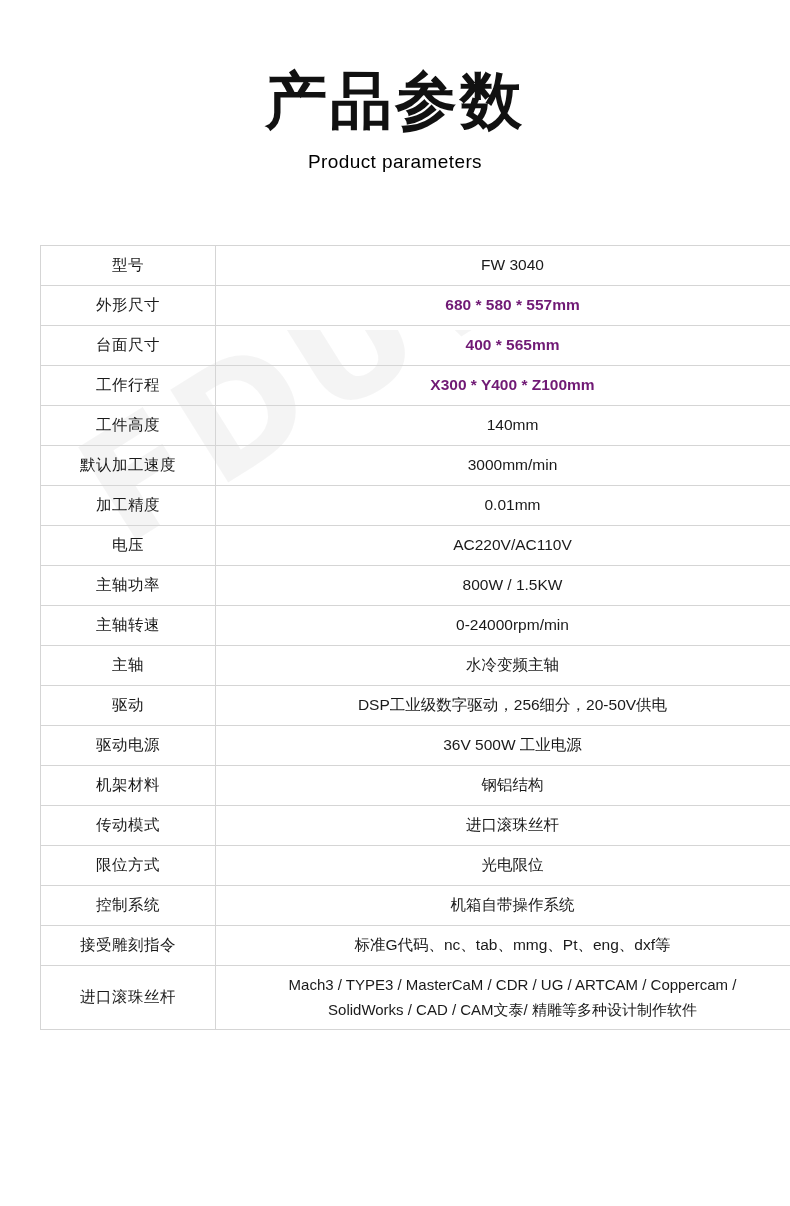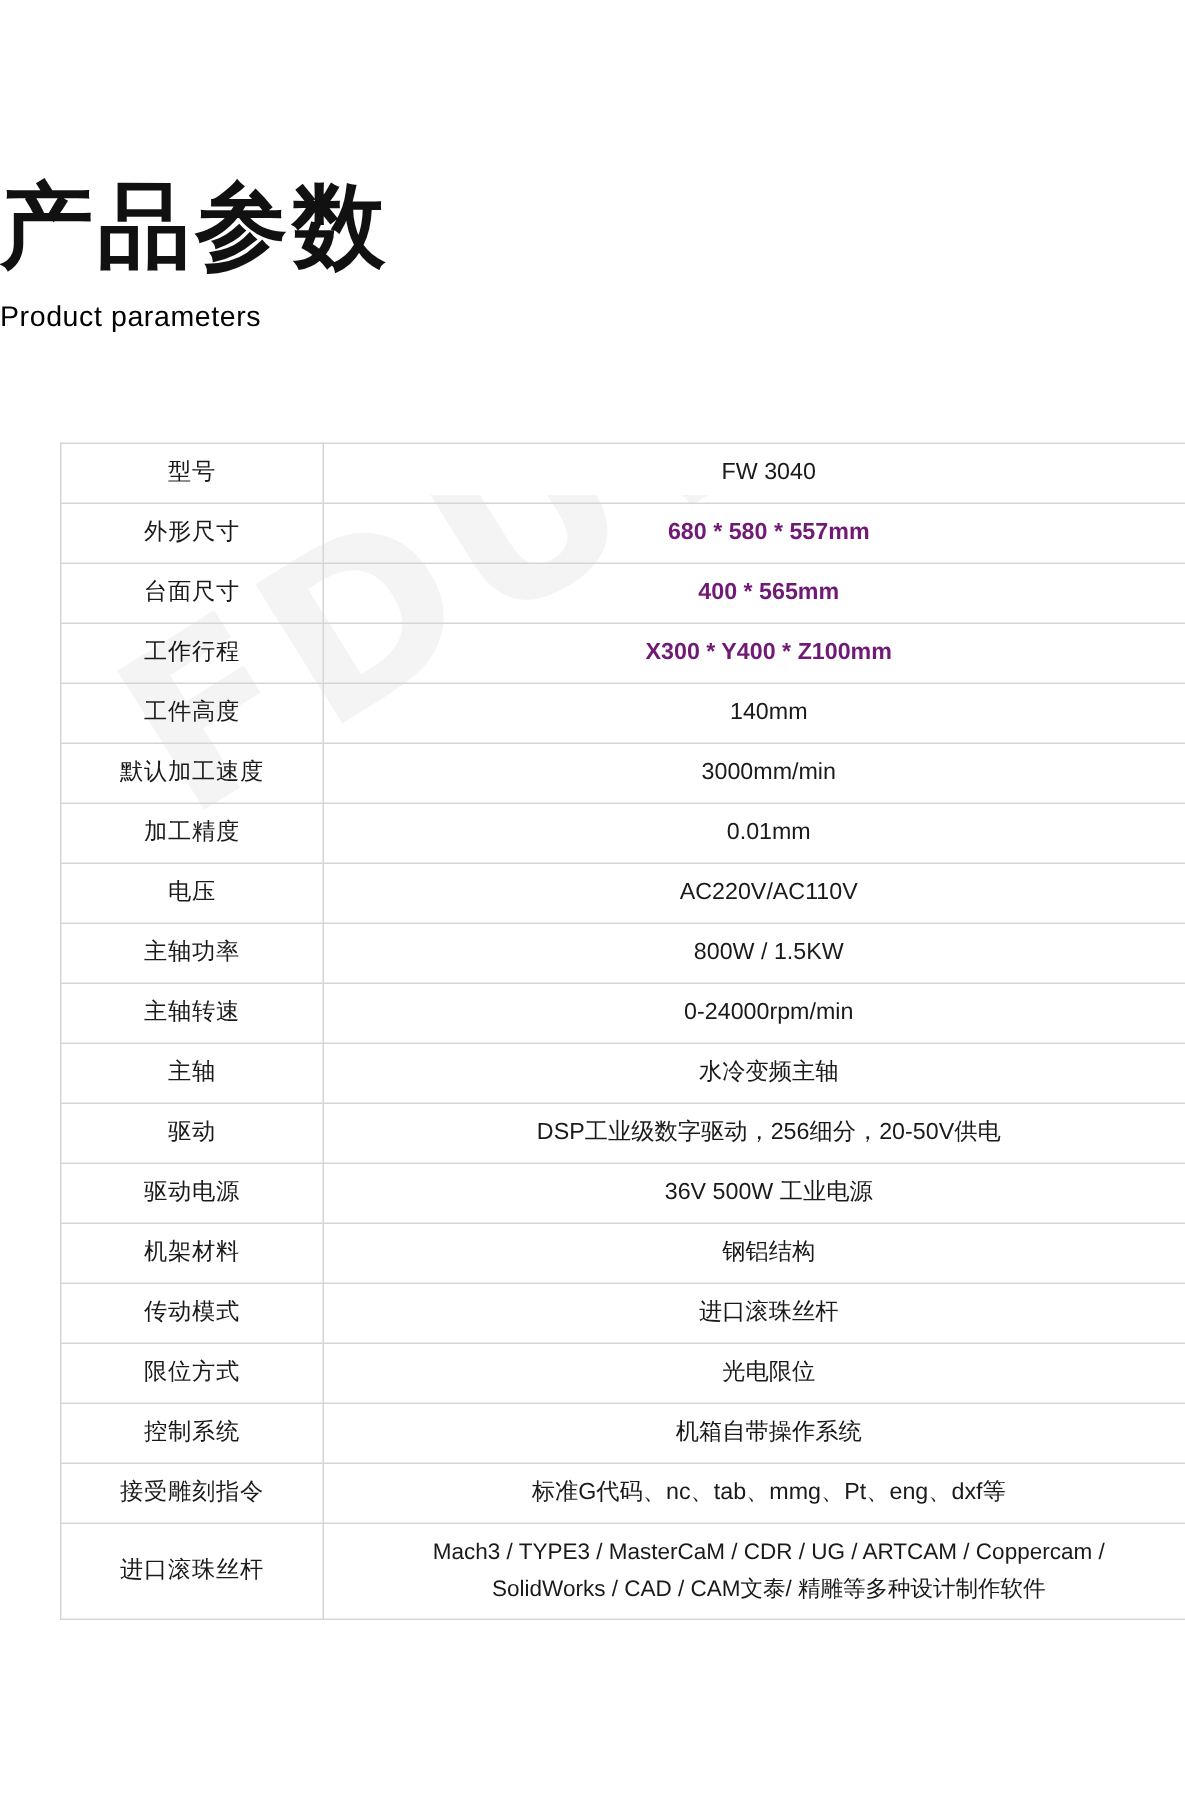--- a/index.html
+++ b/index.html
@@ -45,22 +45,22 @@
     transform: rotate(-32deg);
     transform-origin: left top;
     white-space: nowrap;
     font-family: "DejaVu Sans", sans-serif;
   }
 
   
   .header {
     position: relative;
     z-index: 2;
-    text-align: left;
-    padding-top: 118px;
+    text-align: center;
+    padding-top: 68px;
   }
   .title-cn {
     font-size: 62px;
     font-weight: bold;
     letter-spacing: 3px;
     line-height: 1.05;
     color: #111111;
     font-family: "DejaVu Sans", sans-serif;
   }
   .title-en {

